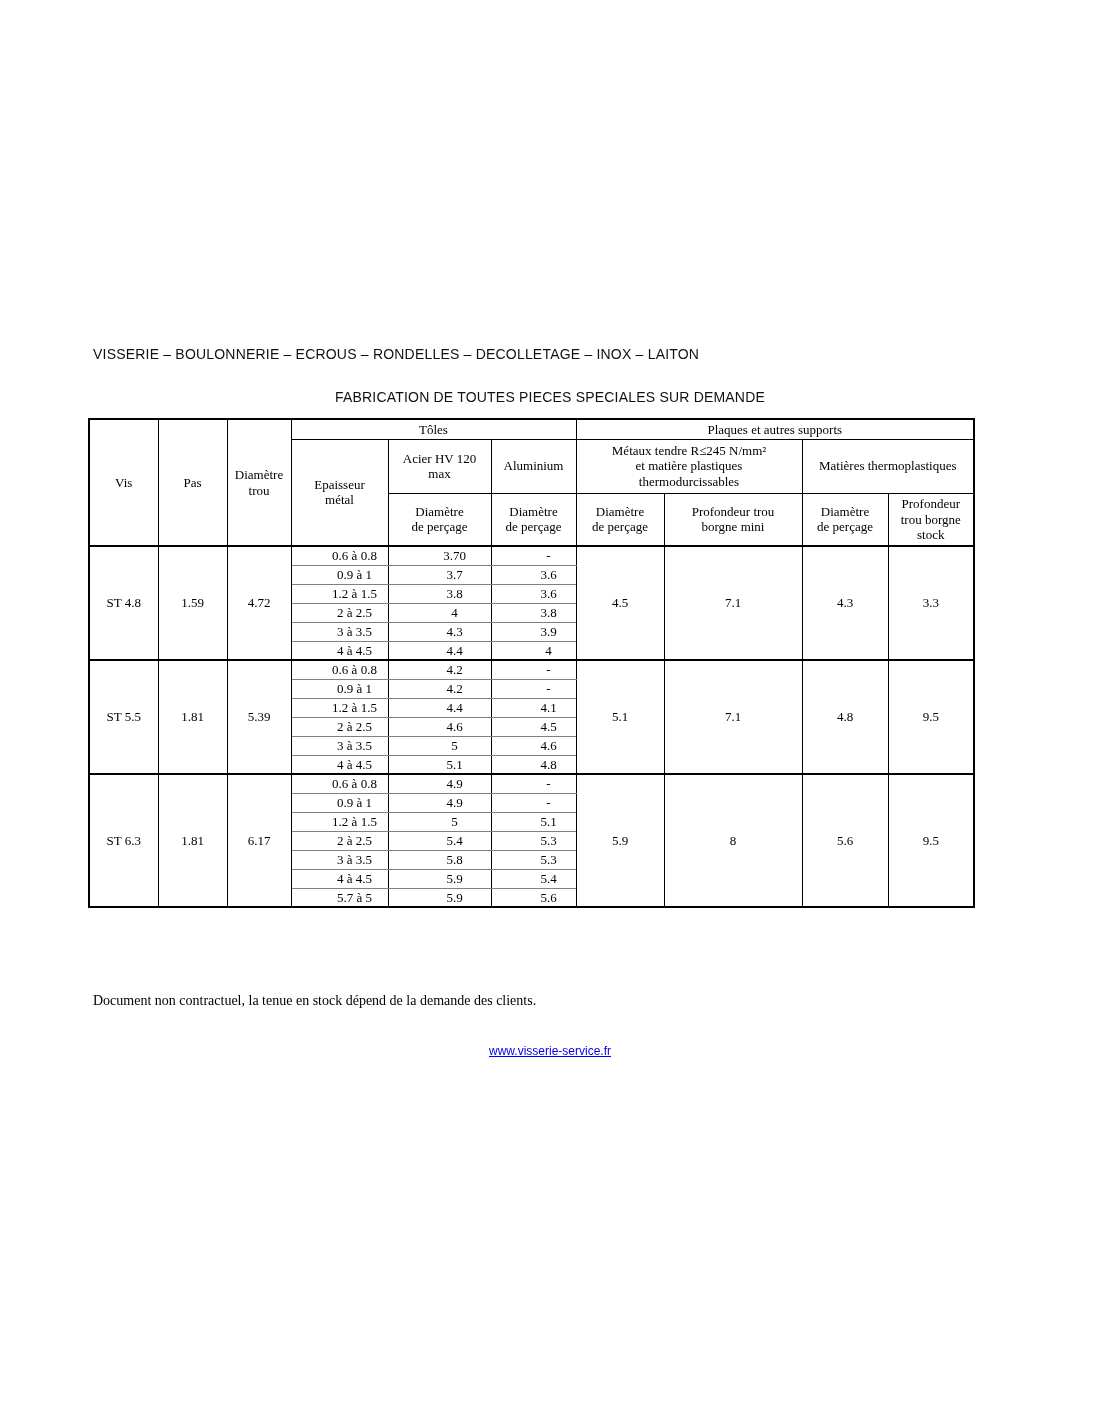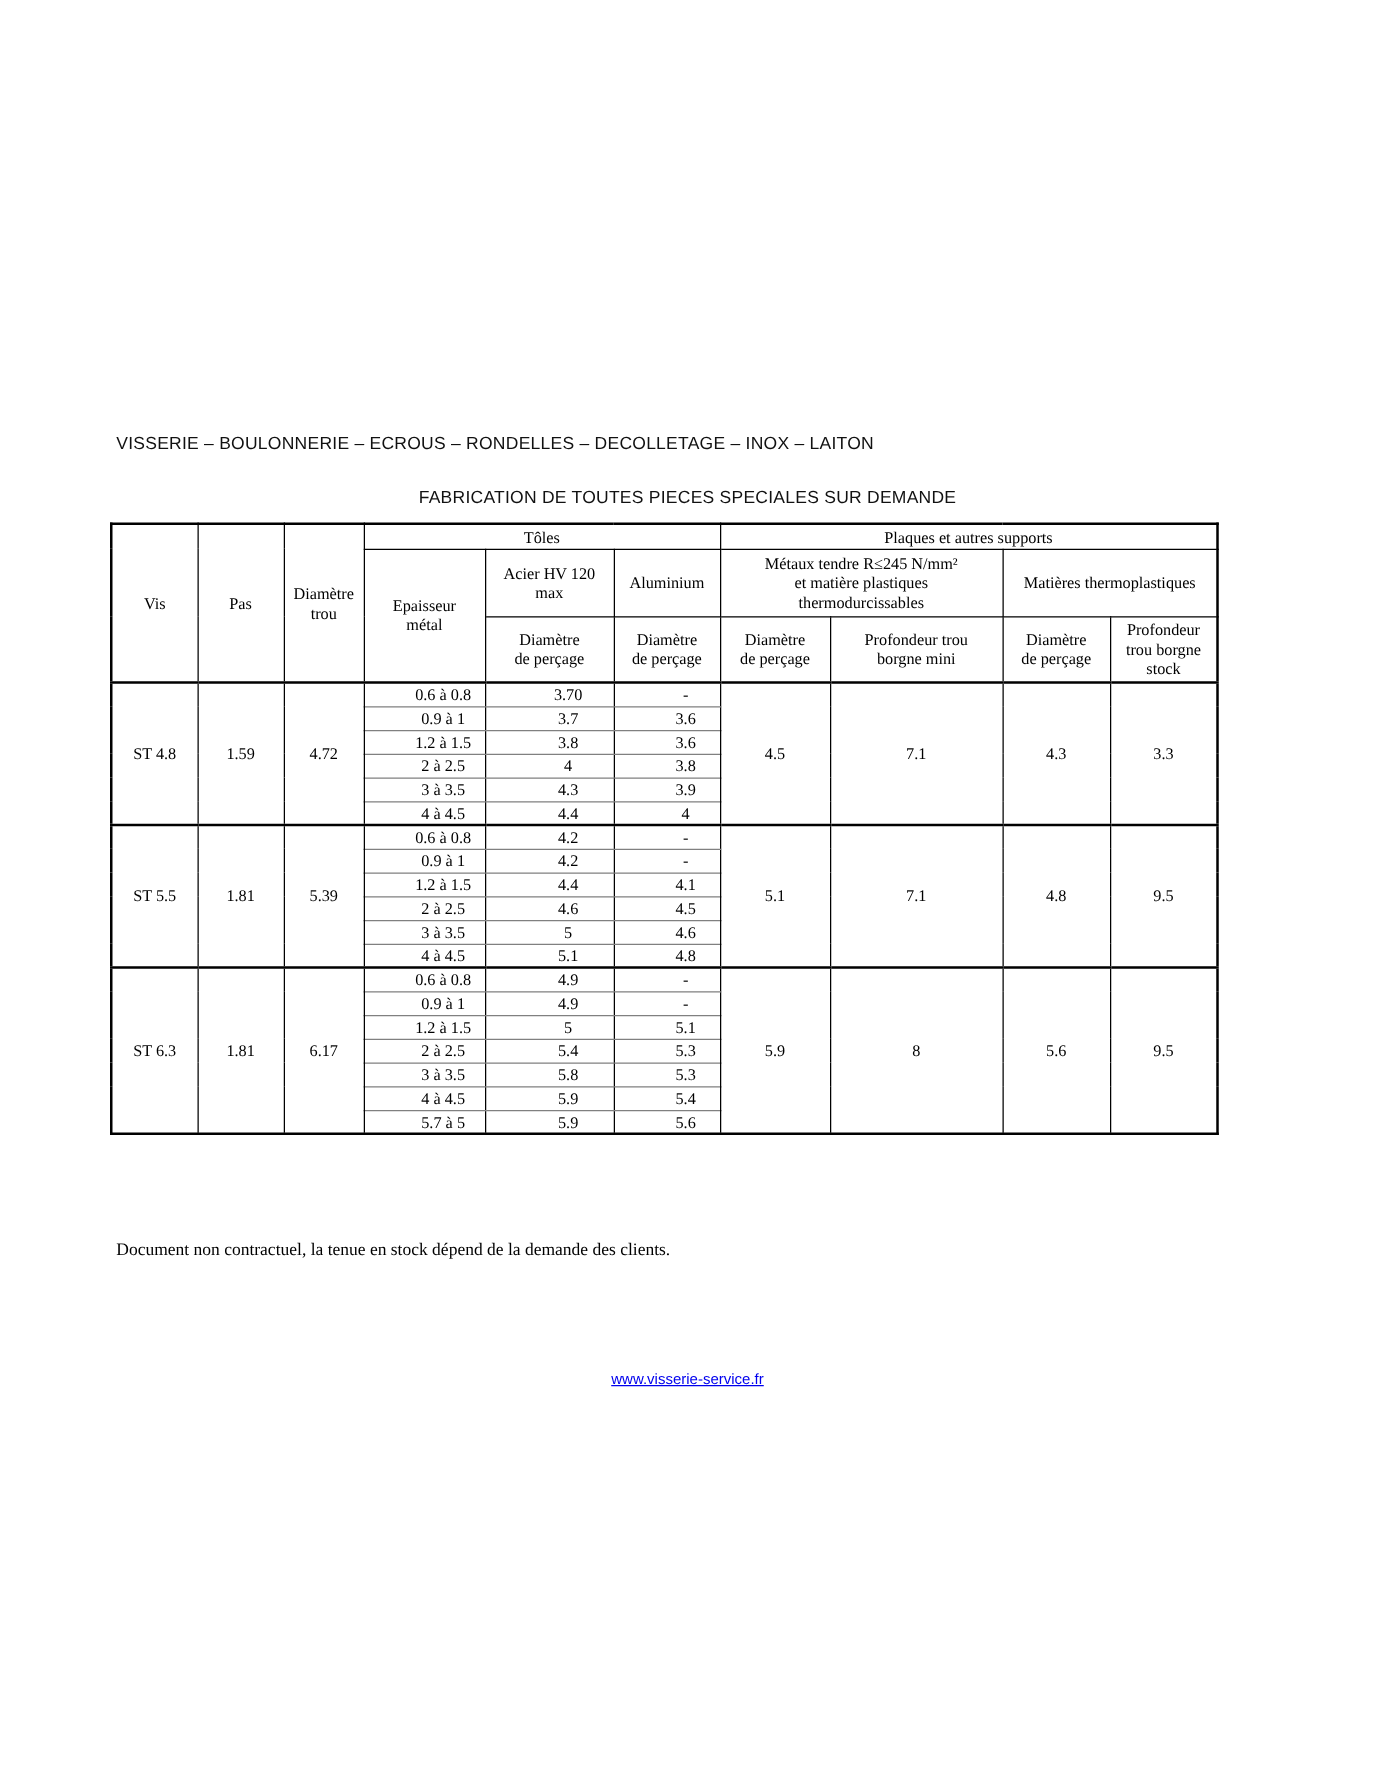--- a/index.html
+++ b/index.html
@@ -96,21 +96,21 @@
     font-family: "Liberation Serif", serif;
     font-size: 14px;
     color: #000;
     white-space: nowrap;
   }
 
   
   .links {
     position: absolute;
     left: 0;
-    top: 1096px;
+    top: 1044px;
     width: 1100px;
     text-align: center;
     font-family: "Liberation Sans", sans-serif;
     font-size: 12px;
     line-height: 15px;
   }
   .links a {
     color: #0000ee;
     text-decoration: underline;
     cursor: pointer;

